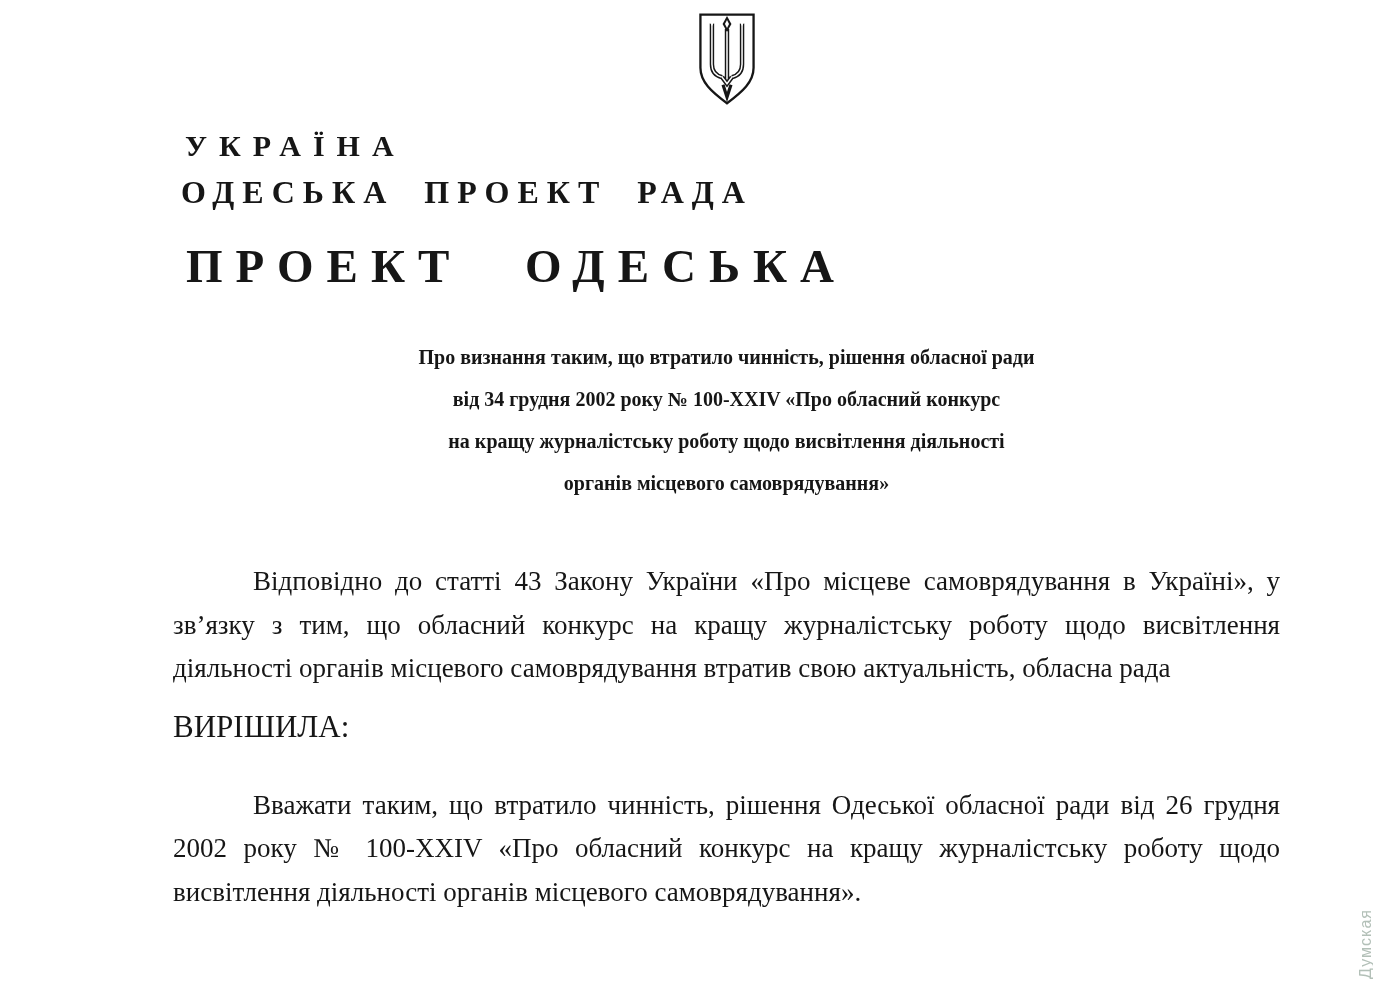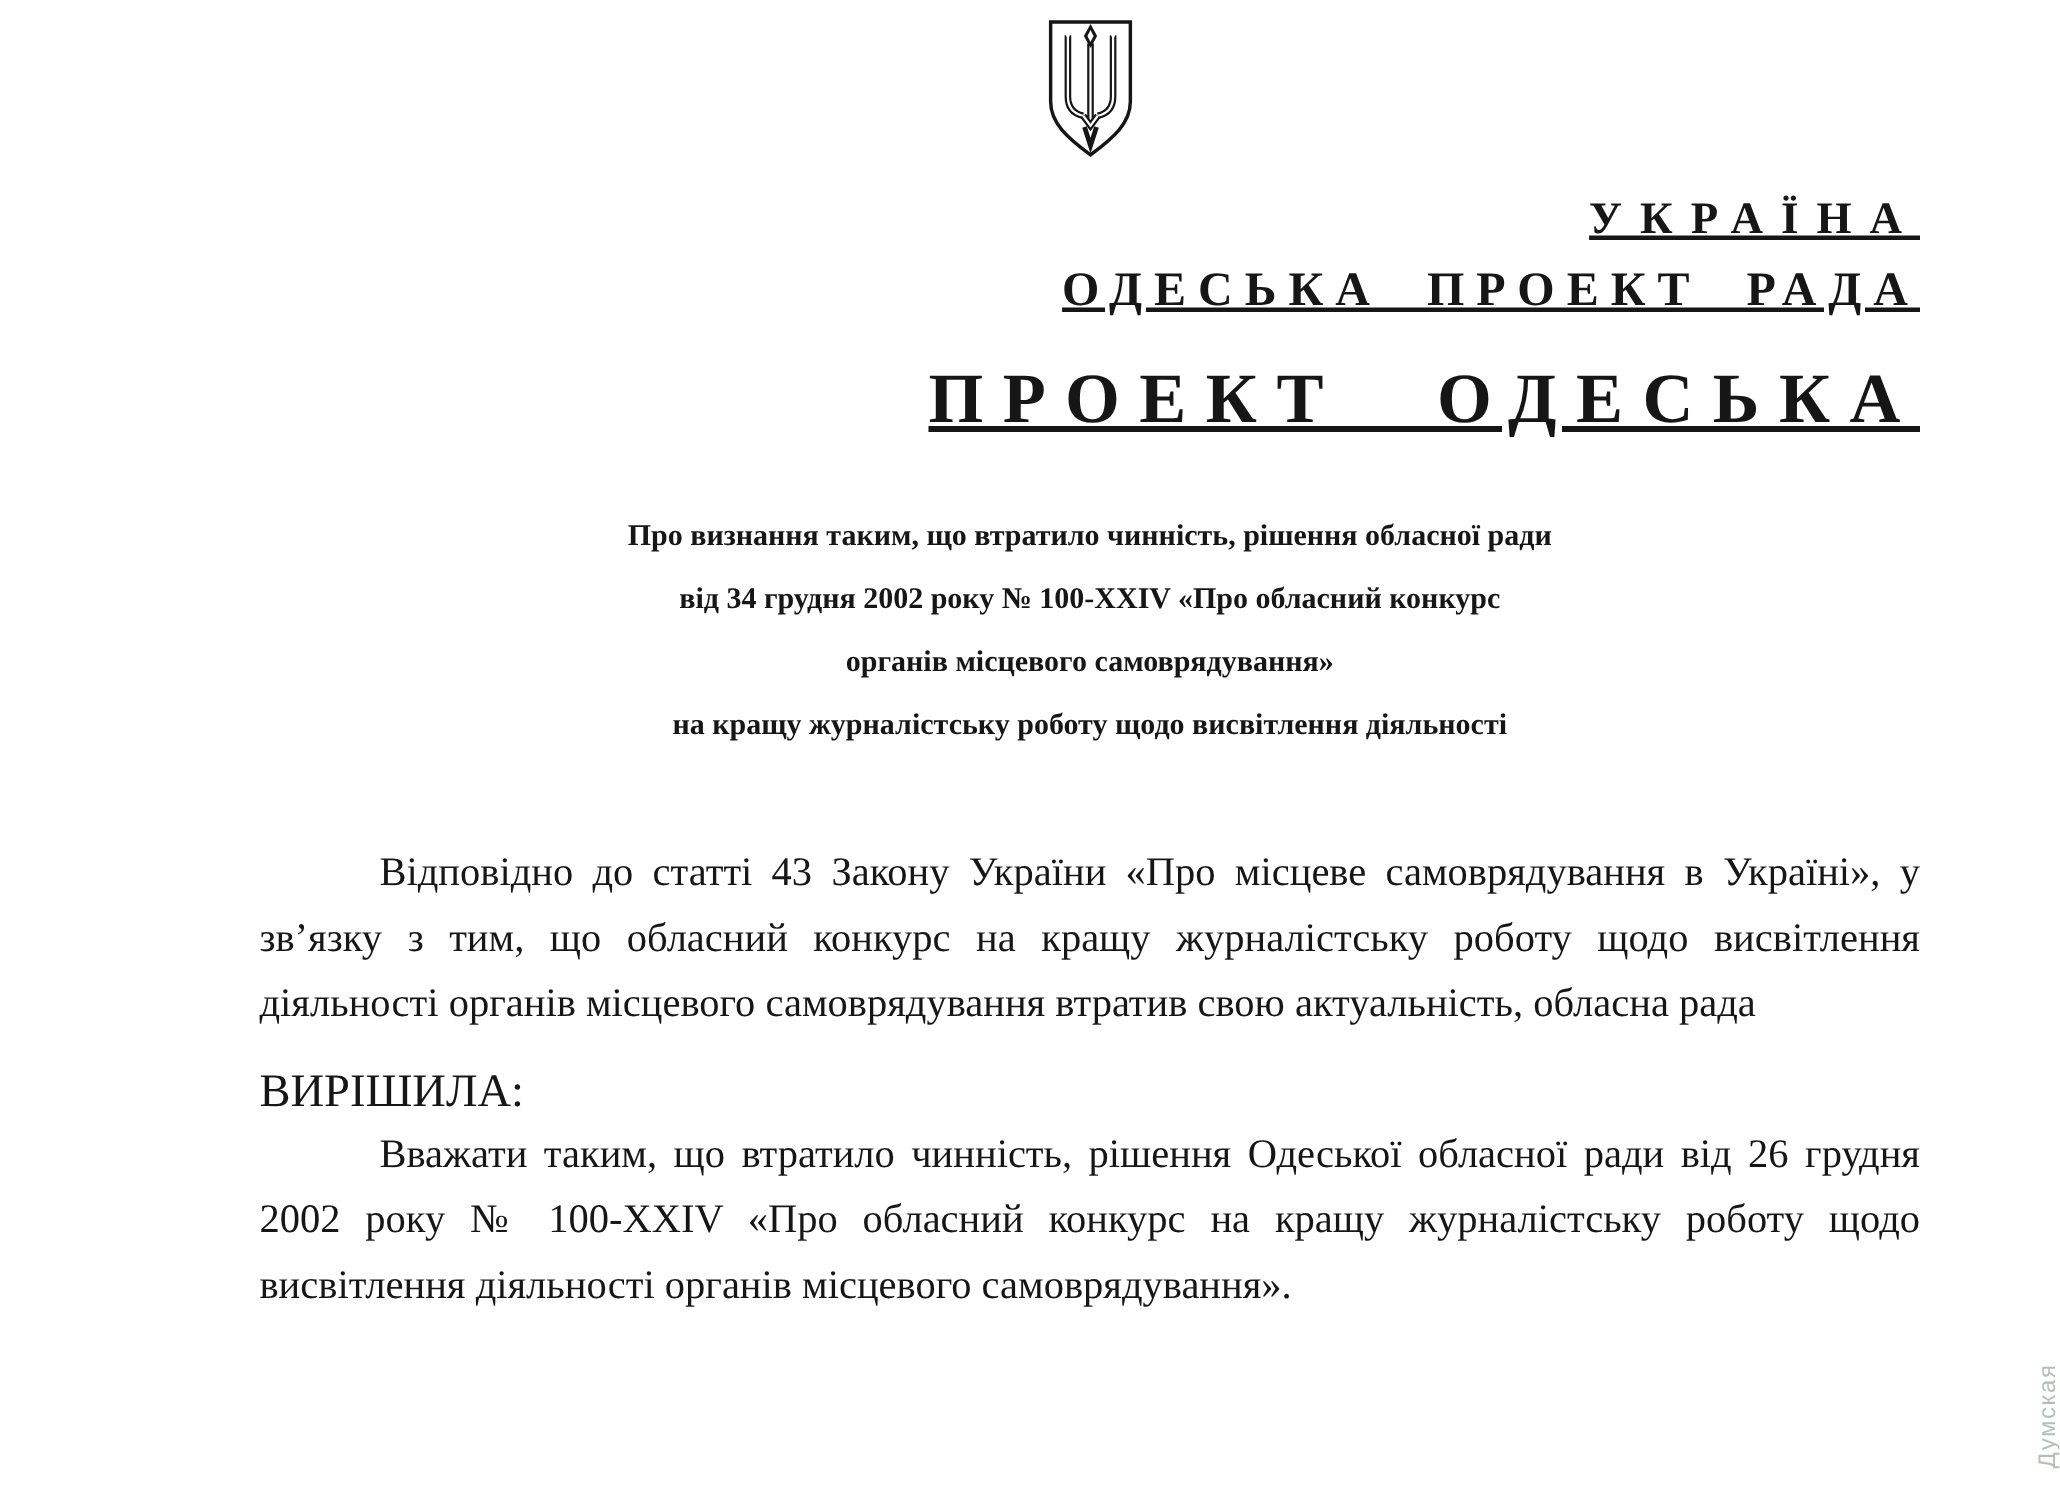--- a/index.html
+++ b/index.html
@@ -18,22 +18,21 @@
     height: 999px;
     background: #ffffff;
   }
   .doc-column {
     position: absolute;
     left: 173px;
     top: 0;
     width: 1107px;
   }
   .doc-header {
-    text-align: right;
-    text-decoration: underline;
+    text-align: left;
   }
   .emblem-wrap {
     margin-top: 6px;
     height: 106px;
     display: flex;
     justify-content: center;
   }
   .emblem-wrap svg { display: block; }
   .country-line {
     margin-top: 16px;
@@ -79,21 +78,21 @@
     text-indent: 80px;
     margin: 0;
   }
   .par-1 { margin-top: 56px; }
   .decided {
     margin-top: 14px;
     font-size: 31px;
     line-height: 43px;
     font-weight: normal;
   }
-  .par-2 { }
+  .par-2 { margin-top: 36px; }
   .watermark {
     position: absolute;
     right: -28px;
     bottom: 46px;
     transform: rotate(-90deg);
     transform-origin: center;
     font-family: "Liberation Sans", "DejaVu Sans", sans-serif;
     font-size: 16px;
     letter-spacing: 1px;
     color: #b3c0b8;
@@ -140,22 +139,22 @@
       <div class="country-line">УКРАЇНА</div>
 
       <div class="council-line">ОДЕСЬКА ПРОЕКТ РАДА</div>
 
       <div class="doctype-line">ПРОЕКТ ОДЕСЬКА</div>
     </div>
 
     <div class="doc-title">
       <div>Про визнання таким, що втратило чинність, рішення обласної ради</div>
       <div>від 34 грудня 2002 року № 100-XXIV «Про обласний конкурс</div>
+      <div>на кращу журналістську роботу щодо висвітлення діяльності</div>
       <div>органів місцевого самоврядування»</div>
-      <div>на кращу журналістську роботу щодо висвітлення діяльності</div>
     </div>
 
     <p class="body-par par-1">Відповідно до статті 43 Закону України «Про місцеве самоврядування в Україні», у зв’язку з тим, що обласний конкурс на кращу журналістську роботу щодо висвітлення діяльності органів місцевого самоврядування втратив свою актуальність, обласна рада</p>
 
     <div class="decided">ВИРІШИЛА:</div>
 
     <p class="body-par par-2">Вважати таким, що втратило чинність, рішення Одеської обласної ради від 26 грудня 2002 року № 100-XXIV «Про обласний конкурс на кращу журналістську роботу щодо висвітлення діяльності органів місцевого самоврядування».</p>
 
   </div>
 

